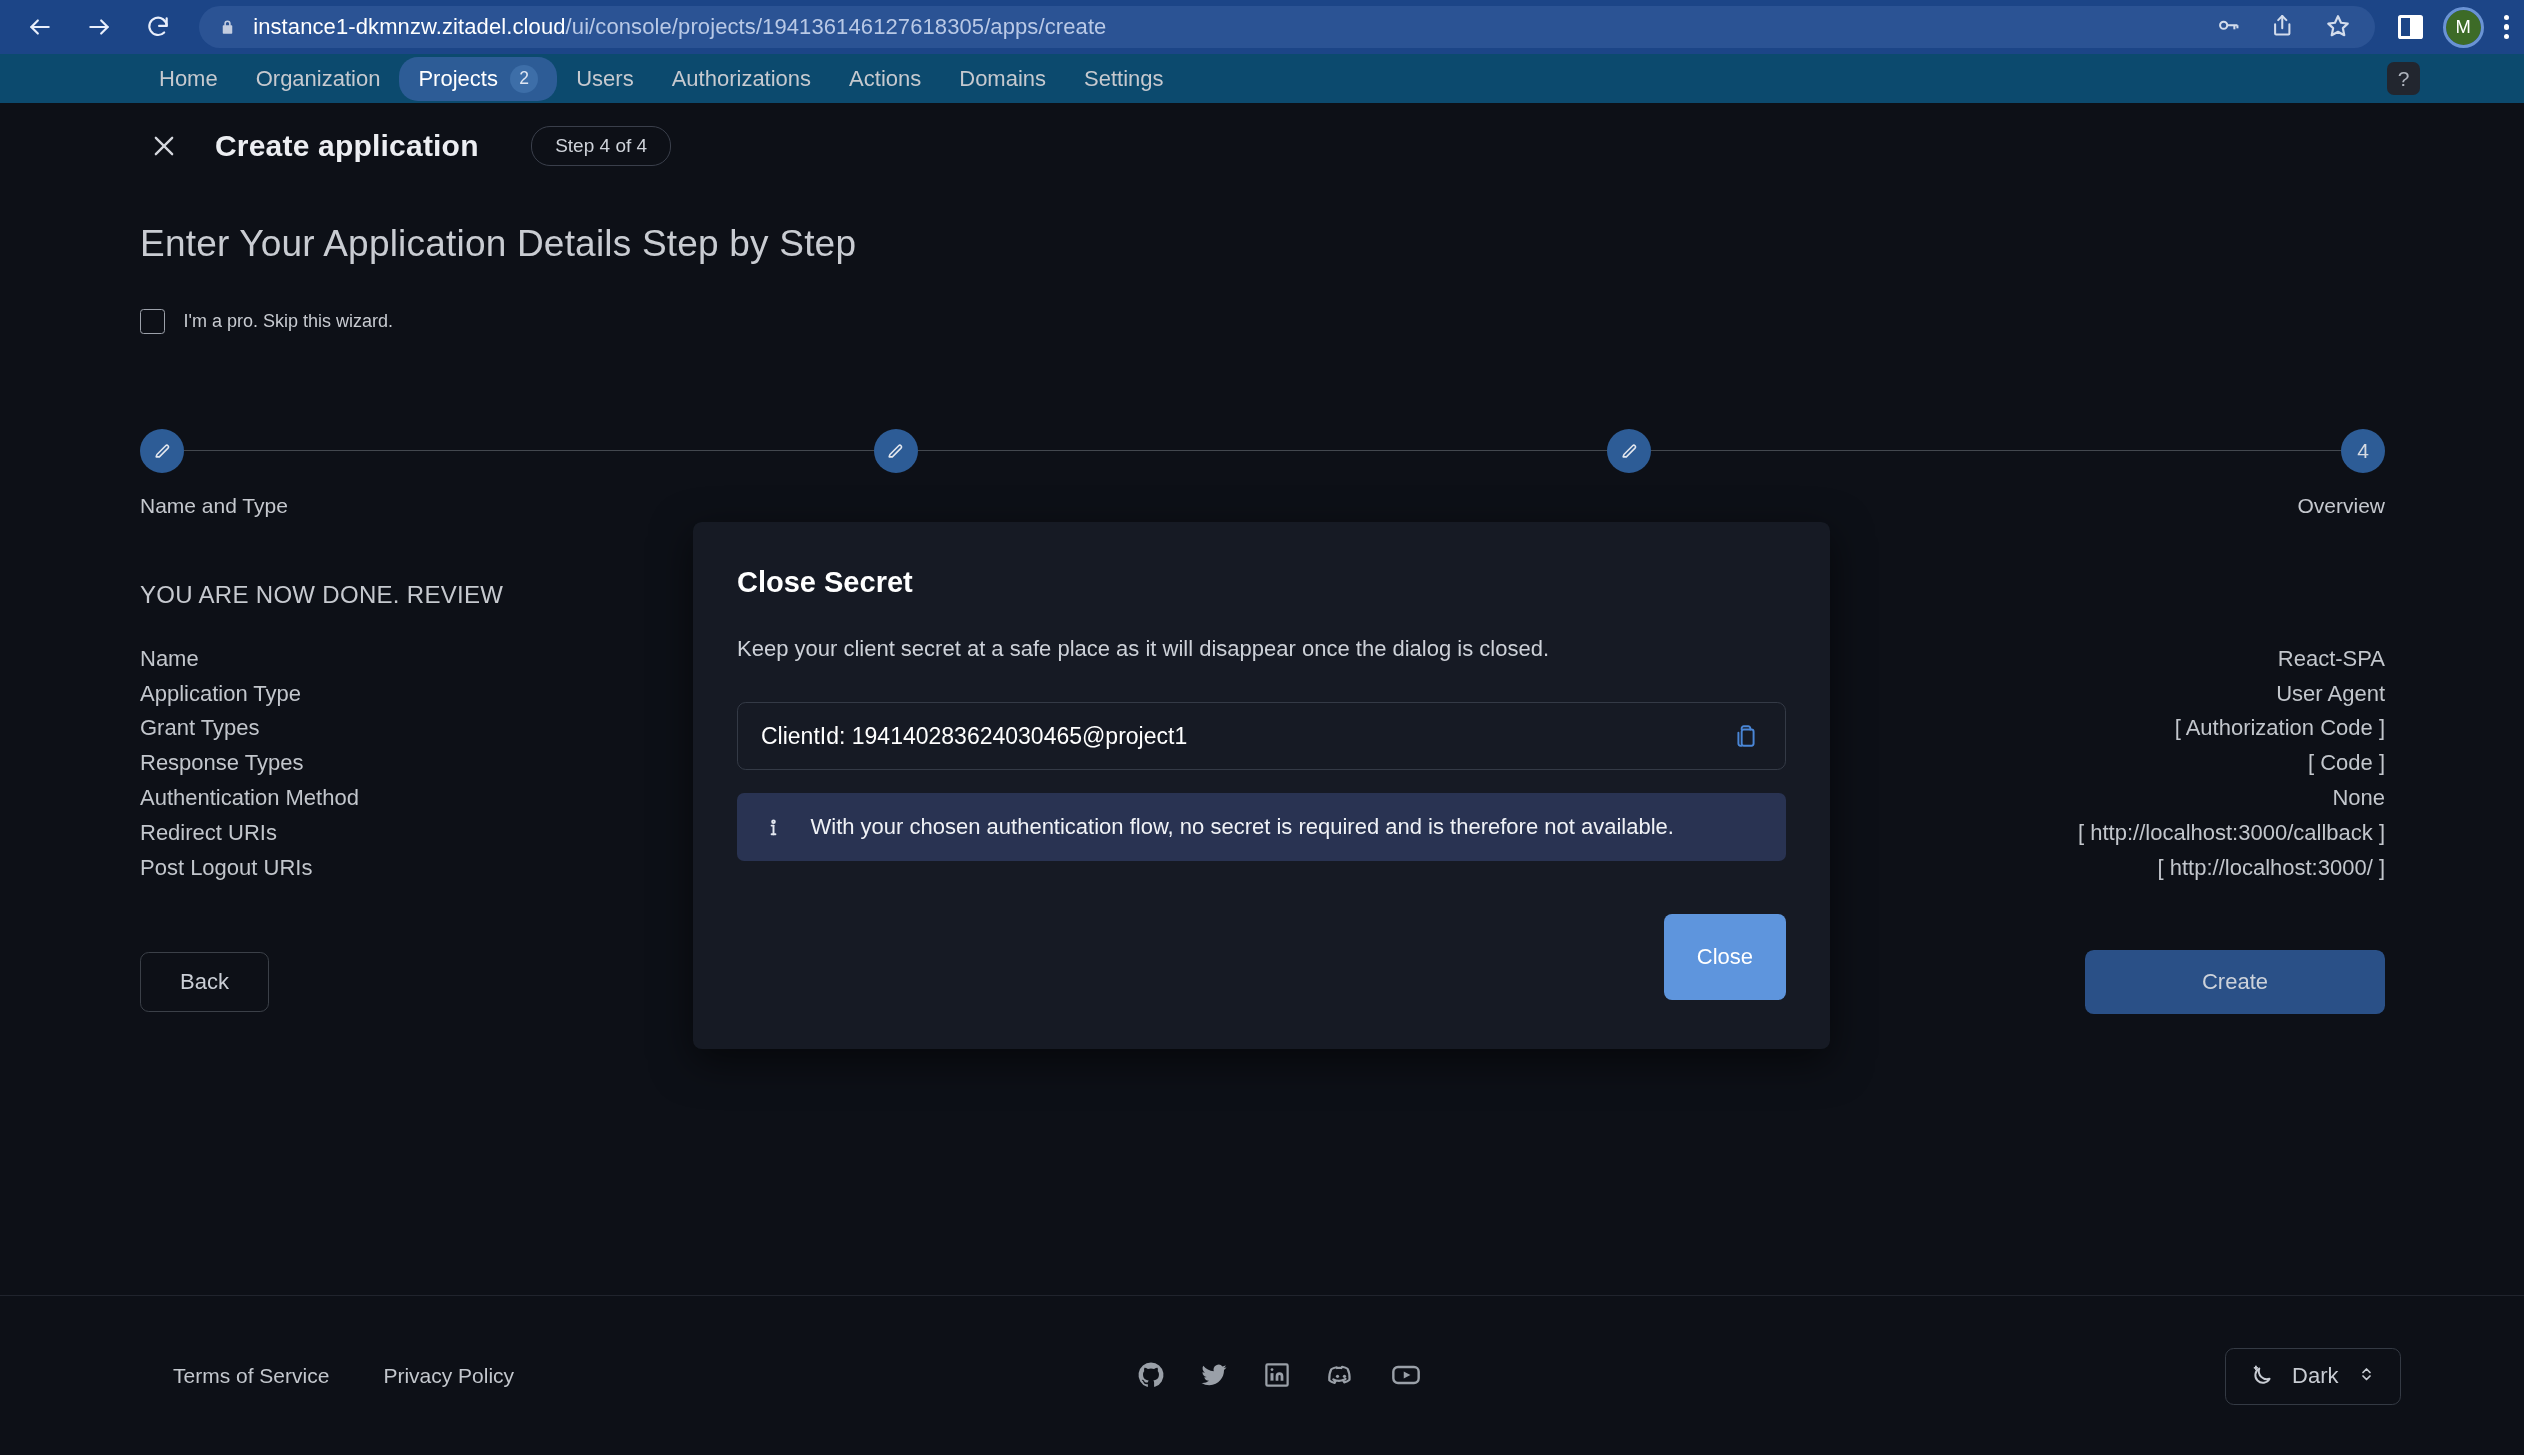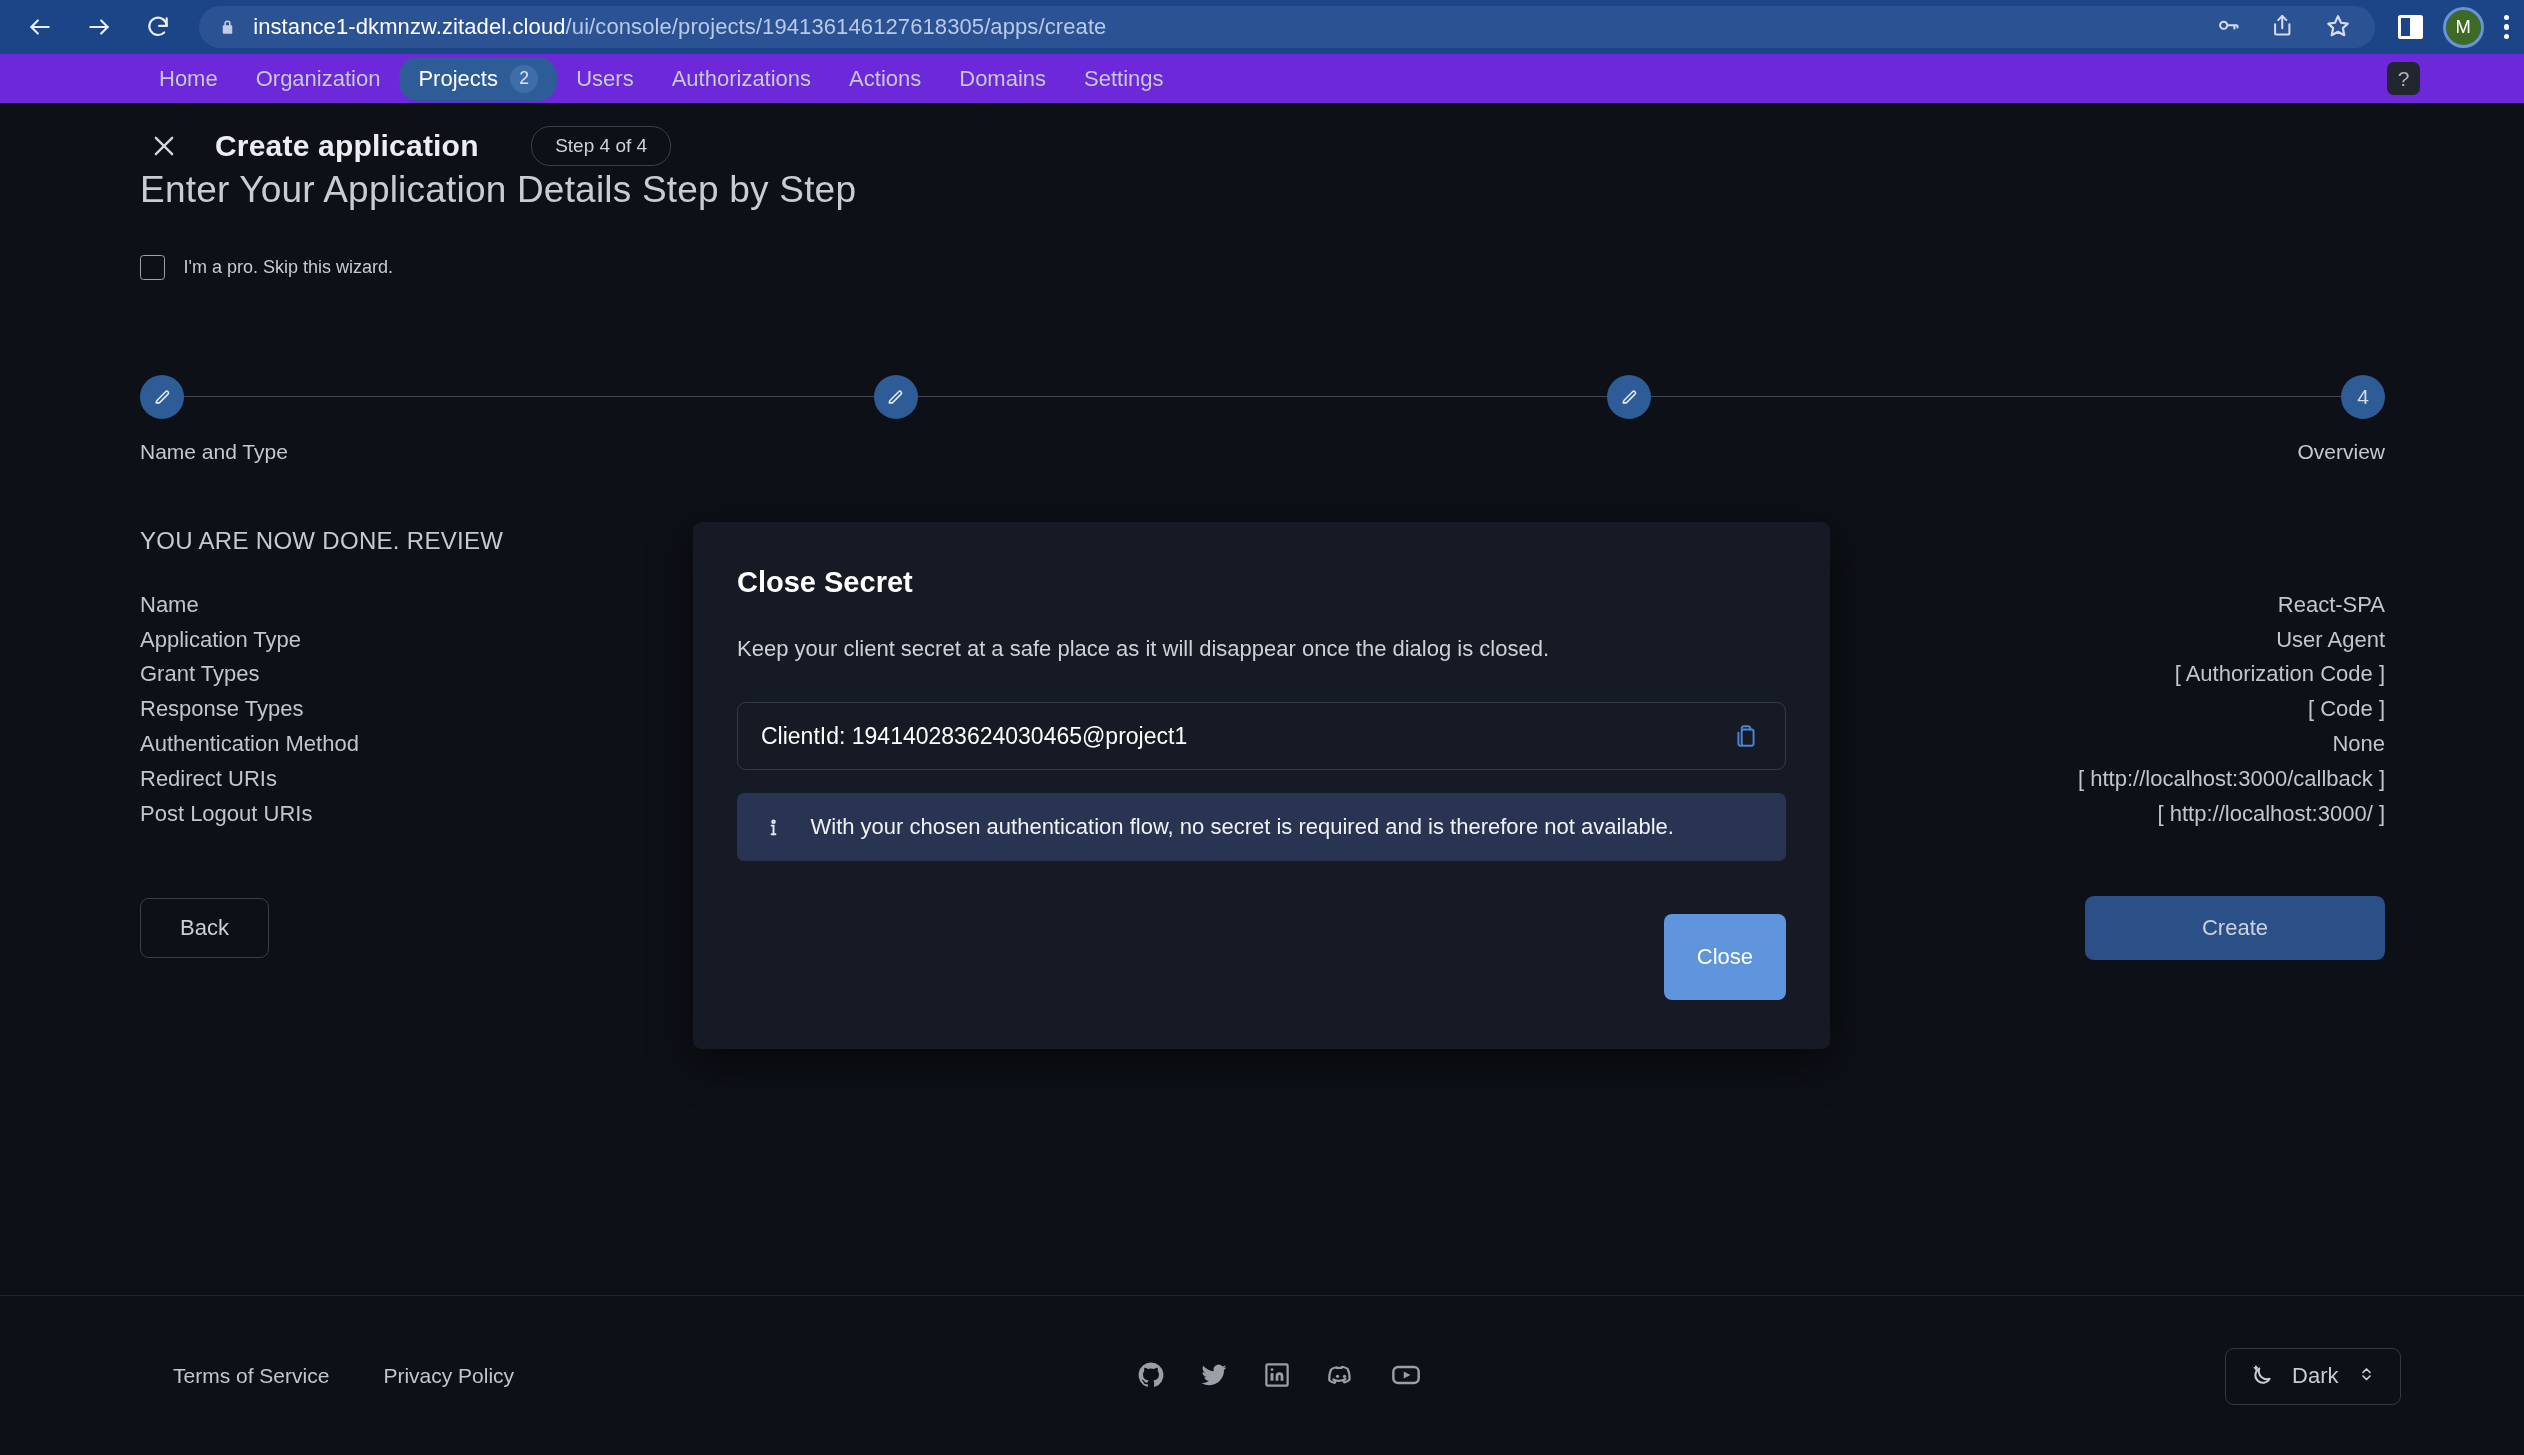--- a/index.html
+++ b/index.html
@@ -51,21 +51,21 @@
     outline: 3.5px solid #6a93d4;
   }
   .panel-ico { width: 24.5px; height: 24.5px; border: 3.5px solid #ffffff; border-radius: 2.6px; position: relative; }
   .panel-ico::after { content:""; position:absolute; right:0; top:0; bottom:0; width:9.6px; background:#ffffff; }
   .kebab { display:flex; flex-direction:column; gap:4.4px; align-items:center; }
   .kebab i { width:5.3px; height:5.3px; border-radius:50%; background:#ffffff; display:block; }
 
   
   .app-nav {
     height: 49px; width: 100%;
-    background: #6d28d9;
+    background: #0c4a6e;
     display: flex; align-items: center;
     padding: 0 35px 0 140px;
     position: relative;
   }
   .nav-item {
     font-size: 22px; color: #c6c9cf;
     padding: 8px 19px; border-radius: 19px;
     white-space: nowrap;
   }
   .nav-item.active {
@@ -101,21 +101,21 @@
   .step-chip {
     border: 0.9px solid #3a3f4b; border-radius: 19px;
     padding: 8px 23px; font-size: 19px; color: #cfd3da;
     margin-left: 24.5px;
   }
 
   
   .content { padding: 0 140px; position: relative; }
   .headline {
     font-size: 37px; color: #c9ccd2;
-    letter-spacing: 0.2px;
+    margin-top: 54px; letter-spacing: 0.2px;
   }
   .pro-row { display: flex; align-items: center; gap: 19px; margin-top: 44px; }
   .checkbox {
     width: 24.5px; height: 24.5px;
     border: 1.8px solid #9ca1aa; border-radius: 3.5px;
   }
   .pro-label { font-size: 18px; color: #c8cbd1; }
 
   
   .stepper {

